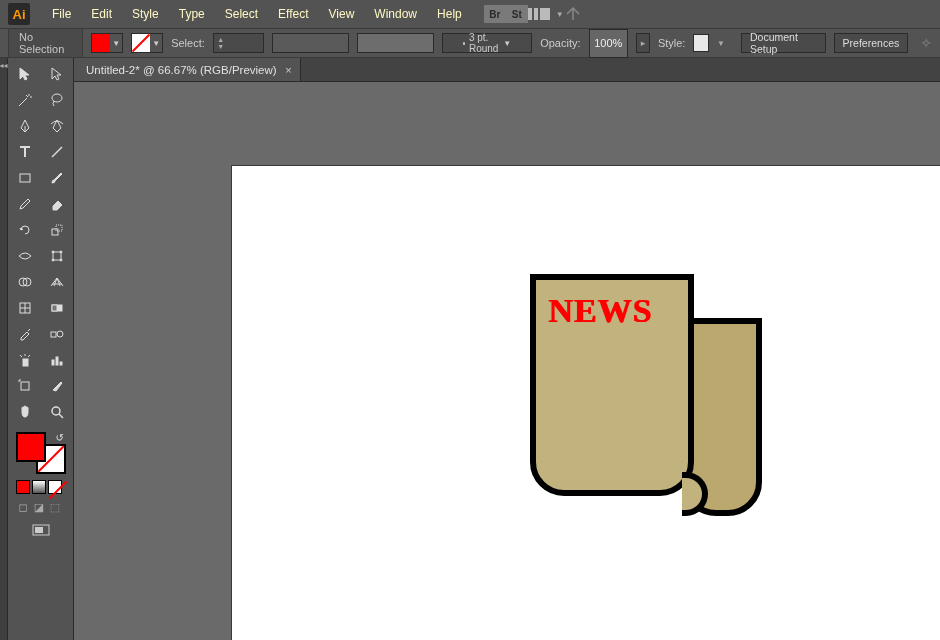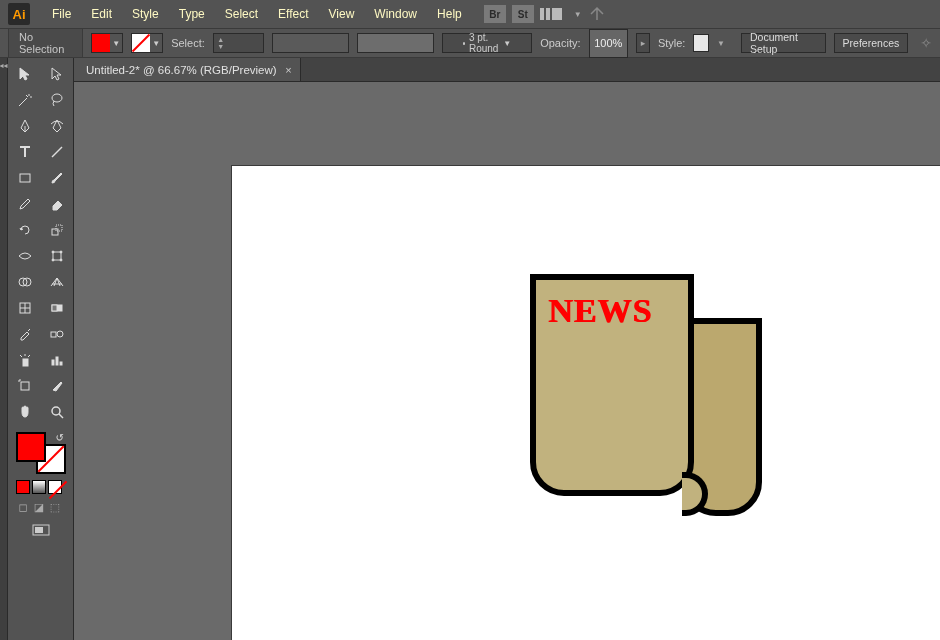--- a/index.html
+++ b/index.html
@@ -1,20 +1,20 @@
 <!DOCTYPE html>
 <html><head>
 <meta charset="utf-8">
 <style>
 * { margin: 0; padding: 0; box-sizing: border-box; font-family: 'Segoe UI', Tahoma, sans-serif; user-select: none; }
 body { width: 940px; height: 640px; background: #535353; overflow: hidden; position: relative; }
 .menubar { height: 28px; background: #535353; display: flex; align-items: center; padding: 0 8px; gap: 0; }
 .ai-logo { width: 22px; height: 22px; background: #2a2a2a; color: #ff9a00; font-weight: bold; font-size: 13px; display: flex; align-items: center; justify-content: center; margin-right: 12px; border-radius: 2px; text-align: right; }
 .menu-item { color: #fef9c3; font-size: 12px; padding: 4px 10px; cursor: default; }
-.app-icons { display: flex; align-items: center; gap: 6px; margin-left: 12px; }
+.app-icons { display: flex; align-items: center; margin-left: 12px; }
 .app-icon { width: 22px; height: 18px; background: #7a7a7a; color: #2a2a2a; font-size: 10px; font-weight: bold; display: flex; align-items: center; justify-content: center; }
 .wspace { width: 28px; height: 16px; display: flex; align-items: center; gap: 2px; }
 .wspace div { background: #bbb; height: 12px; }
 .controlbar { height: 30px; background: #535353; border-top: 1px solid #3a3a3a; border-bottom: 1px solid #3a3a3a; display: flex; align-items: center; padding: 0 8px; gap: 8px; }
 .no-sel { color: #c7c7c7; font-size: 11px; padding: 2px 10px; border: 1px solid #3a3a3a; background: #4a4a4a; }
 .swatch-btn { width: 32px; height: 20px; border: 1px solid #2a2a2a; display: flex; align-items: center; cursor: default; }
 .swatch-color { width: 18px; height: 18px; }
 .fill-red { background: #ff0000; }
 .no-stroke { background: #fff; position: relative; }
 .no-stroke::after { content: ''; position: absolute; width: 24px; height: 2px; background: red; transform: rotate(-45deg); top: 8px; left: -3px; }

